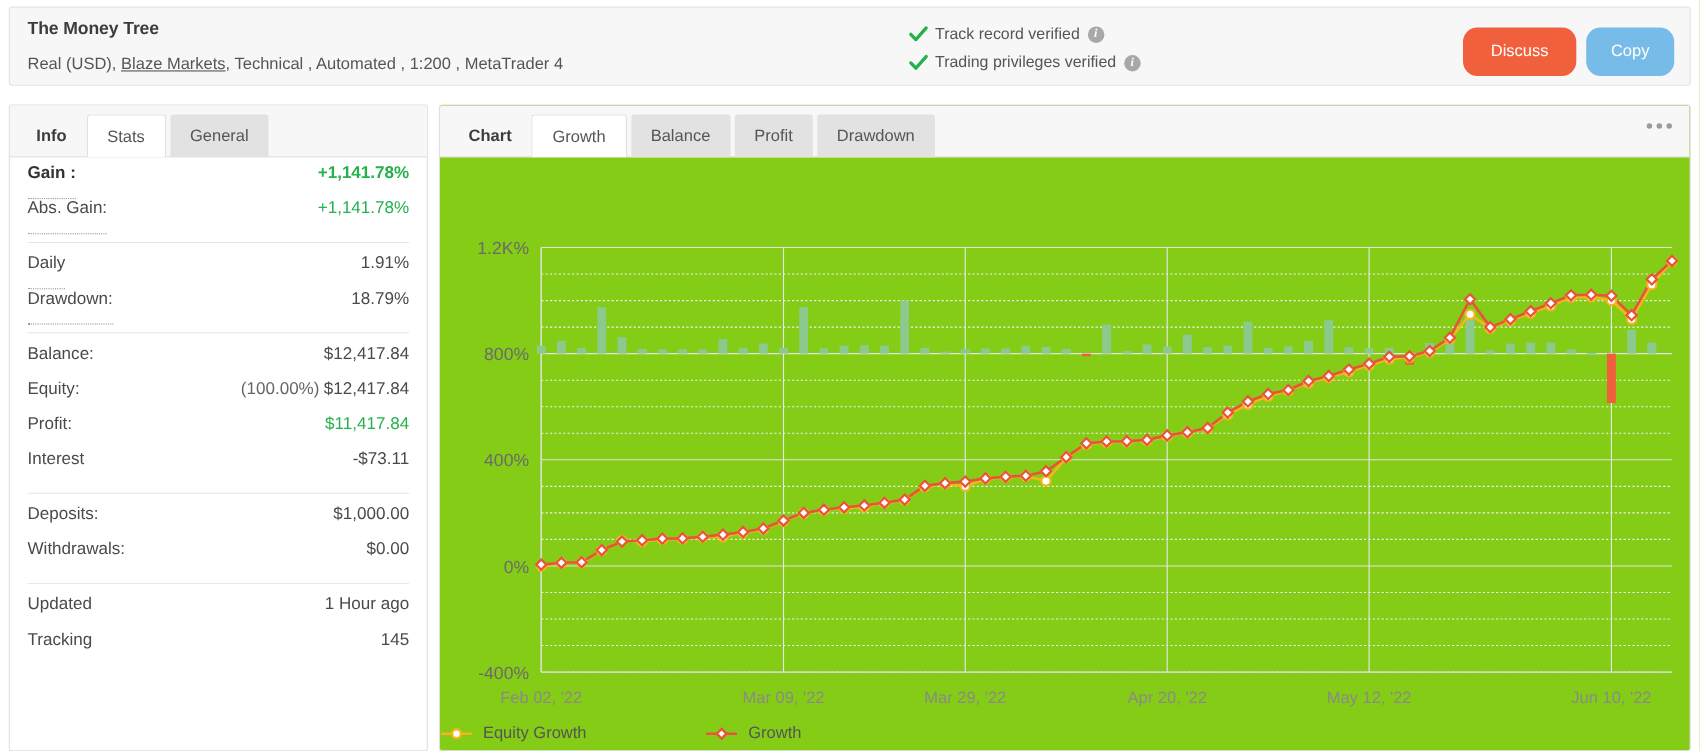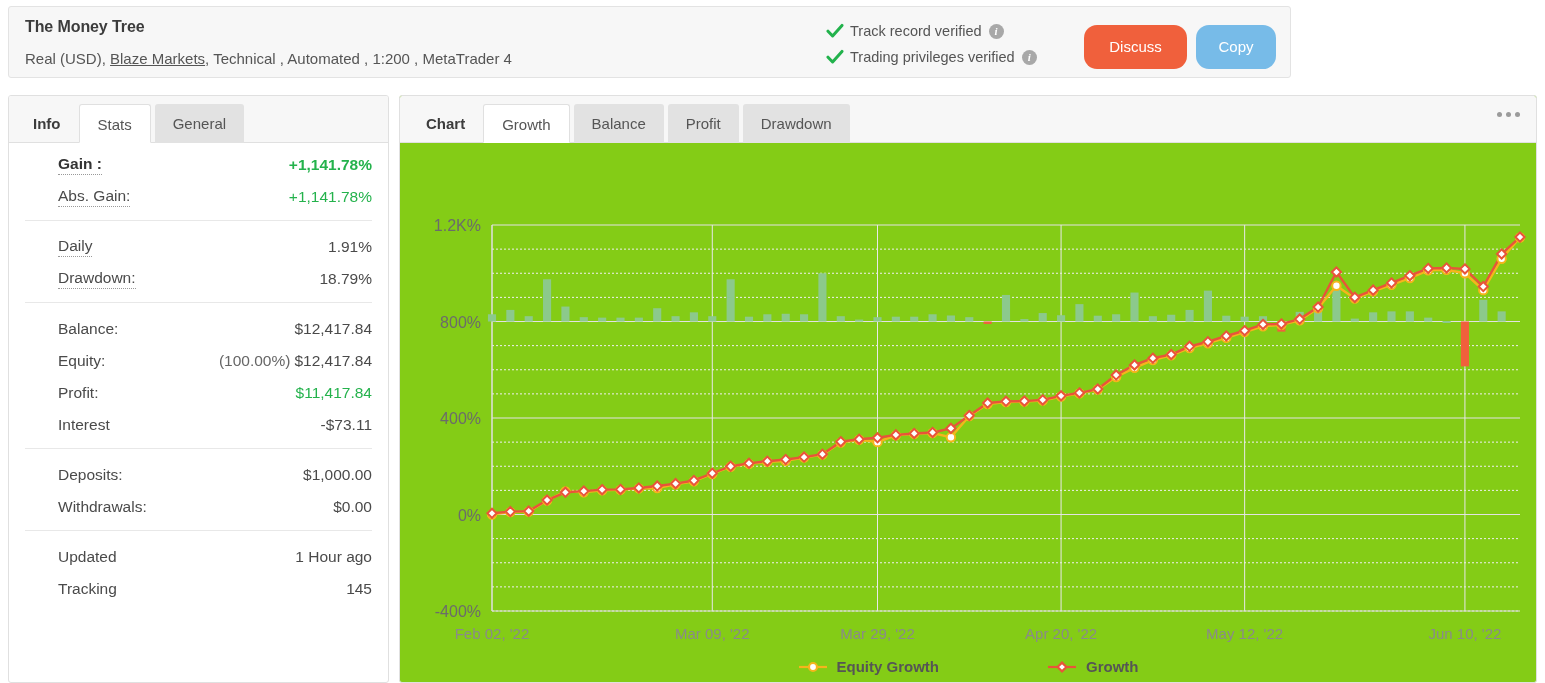--- a/index.html
+++ b/index.html
@@ -7,21 +7,21 @@
     width: 1545px; height: 683px;
     background: #ffffff;
     font-family: "Liberation Sans", sans-serif;
     color: #4a4a4a;
     overflow: hidden;
   }
 
   
   .header {
     position: absolute; left: 8px; top: 6px;
-    width: 1283px; height: 72px;
+    width: 1529px; height: 72px;
     background: #f7f7f7;
     border: 1px solid #e3e3e3;
     border-radius: 3px;
   }
   .acct-title {
     position: absolute; left: 16px; top: 11px;
     font-size: 16px; font-weight: bold; color: #3c3c3c;
     letter-spacing: -0.1px;
   }
   .acct-sub {
@@ -82,22 +82,22 @@
     font-size: 15px; color: #555;
     cursor: pointer; border-radius: 3px 3px 0 0;
     position: relative; top: 1px;
   }
   .tab.plain { background: transparent; font-weight: bold; color: #3c3c3c; }
   .tab.active { background: #fff; border: 1px solid #e0e0e0; border-bottom: 1px solid #fff; }
   .tab.inactive { background: #e2e2e2; margin-left: 4px; }
 
   .stats { padding: 0 16px; }
   .srow {
-    display: flex; align-items: center; justify-content: space-between;
-    height: 32px; font-size: 15.5px; margin-left: 33px;
+    display: flex; justify-content: space-between;
+    height: 32px; font-size: 15.5px;
   }
   .srow .lbl { color: #4a4a4a; }
   .srow .lbl.dotted { border-bottom: 1px dotted #999; padding-bottom: 1px; cursor: help; }
   .srow .lbl.bold { font-weight: bold; color: #333; }
   .srow .val { color: #4a4a4a; white-space: nowrap; }
   .srow .val.green { color: #24b24c; font-weight: bold; }
   .srow .val.greenlite { color: #24b24c; }
   .srow .sub { color: #8d8d8d; font-weight: normal; margin-right: 4px; }
   .srow .sub.dark { color: #666; }
   .grp { padding-top: 6px; }
@@ -123,22 +123,22 @@
     position: absolute; right: 16px; top: 16px;
     display: flex; gap: 4px; cursor: pointer;
   }
   .dots i { width: 5px; height: 5px; border-radius: 50%; background: #9b9b9b; display: block; }
 
   .plotwrap { position: relative; width: 1136px; height: 540px; }
   .plot { position: absolute; left: 0; top: 0; }
 
   .legend {
     position: absolute; left: 0; right: 0; top: 515px;
-    display: flex; justify-content: center; gap: 108px;
-    font-size: 15px; color: #555; font-weight: bold;
+    display: flex; gap: 108px;
+    font-size: 15px; color: #555;
   }
   .lg { display: flex; align-items: center; gap: 9px; cursor: pointer; }
   .lgmark { width: 30px; height: 12px; display: block; }
 </style>
 </head>
 <body>
 
 <div class="header">
   <div class="acct-title">The Money Tree</div>
   <div class="acct-sub">

